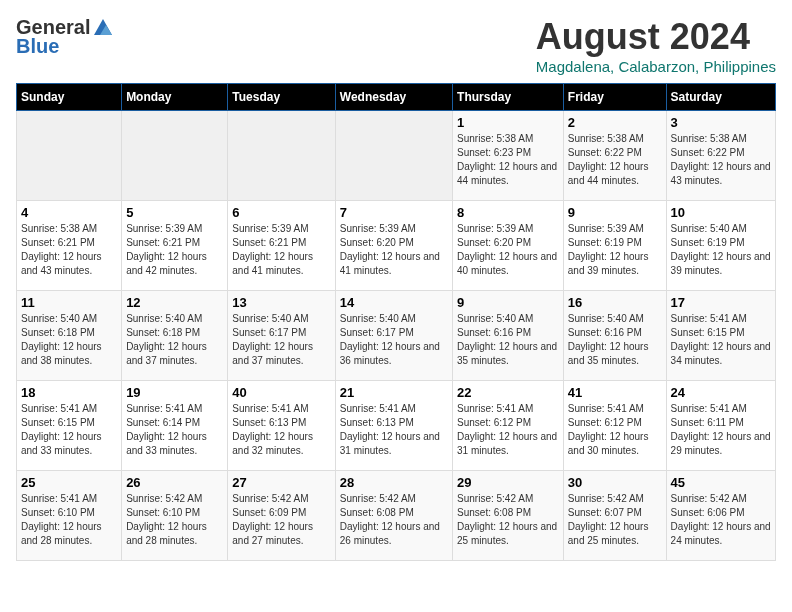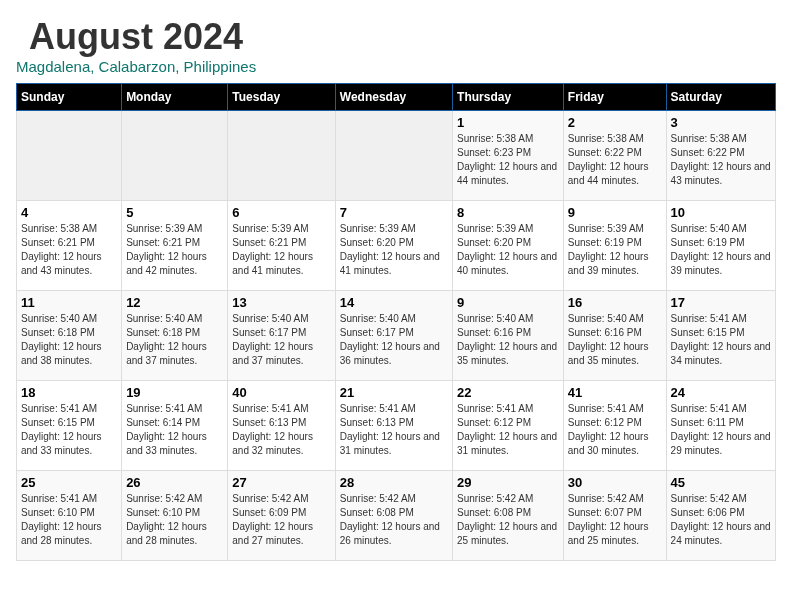--- a/index.html
+++ b/index.html
@@ -15,21 +15,21 @@
       justify-content: space-between;
       align-items: flex-start;
       margin-bottom: 8px;
     }
     .logo {
       display: flex;
       flex-direction: column;
       align-items: flex-start;
     }
     .title-section {
-      text-align: center;
+      text-align: left;
     }
     .main-title {
       font-size: 36px;
       font-weight: bold;
       color: #333;
     }
     .subtitle {
       font-size: 15px;
       color: #0f766e;
     }
@@ -79,20 +79,30 @@
     }
     .week-row td {
       height: 90px;
     }
   </style>
 </head>
 <body>
 
 <div>
   <div class="header-section">
+    <div class="logo">
+      <div style="display:flex; align-items:center; gap:2px;">
+        <span style="font-size:20px; font-weight:bold; color:#333;">General</span>
+        <svg width="22" height="22" viewBox="0 0 22 22">
+          <polygon points="11,2 20,18 2,18" fill="#2a6db5"></polygon>
+          <polygon points="14,8 20,18 8,18" fill="#5a9fd4"></polygon>
+        </svg>
+      </div>
+      <span style="font-size:20px; font-weight:bold; color:#2a6db5; margin-top:-4px;">Blue</span>
+    </div>
     <div class="title-section">
       <div class="main-title">August 2024</div>
       <div class="subtitle">Magdalena, Calabarzon, Philippines</div>
     </div>
   </div>
 
   <table>
     <thead>
       <tr>
         <th>Sunday</th>

